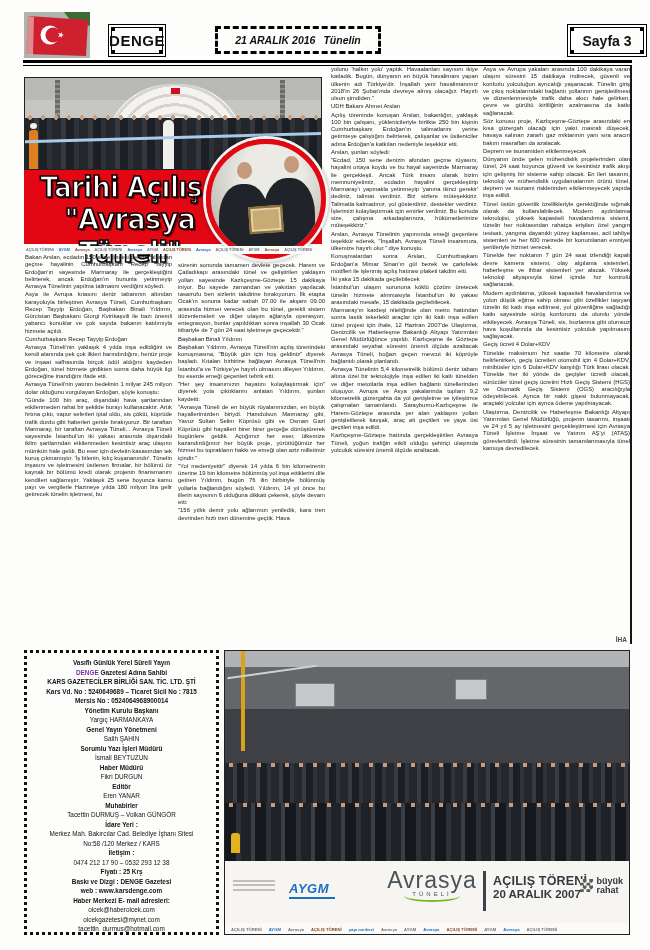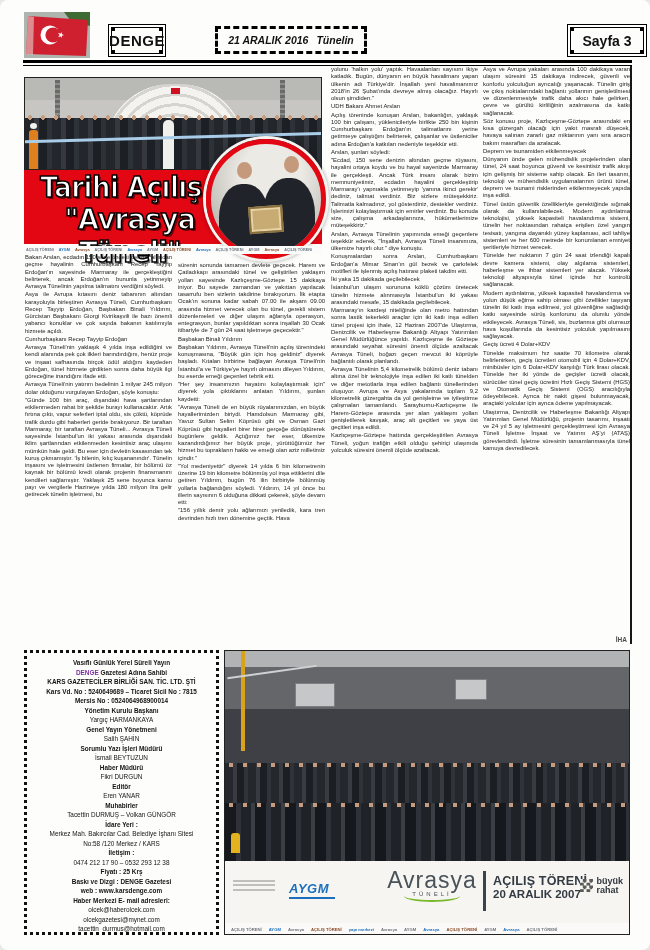--- a/index.html
+++ b/index.html
@@ -1,33 +1,33 @@
 <!DOCTYPE html>
 <html lang="tr"><head>
 <meta charset="utf-8">
 <style>
   html,body{margin:0;padding:0;background:#e8e8e6;}
   #page{position:relative;width:650px;height:950px;background:#fdfdfc;margin:0 auto;
-        font-family:"Liberation Sans",sans-serif;overflow:hidden;border-radius:8px;}
+        font-family:"Liberation Sans",sans-serif;overflow:hidden;}
   #page *{box-sizing:border-box;}
   .abs{position:absolute;}
 
   
   .flag-box{left:24px;top:12px;width:66px;height:46px;overflow:hidden;background:#b9bcb9;}
   .ornate-box{border:1px solid #000;display:flex;align-items:center;justify-content:center;
     box-shadow:inset 0 0 0 2px #fff, inset 0 0 0 3px #000;
     background-image:
       radial-gradient(circle 2.5px at 4px 4px,#000 97%,transparent),
       radial-gradient(circle 2.5px at calc(100% - 4px) 4px,#000 97%,transparent),
       radial-gradient(circle 2.5px at 4px calc(100% - 4px),#000 97%,transparent),
       radial-gradient(circle 2.5px at calc(100% - 4px) calc(100% - 4px),#000 97%,transparent);
     font-weight:bold;color:#111;}
   .masthead{left:108px;top:24px;width:58px;height:33px;font-size:15px;letter-spacing:.5px;}
   .pagebox{left:543px;top:24px;width:80px;height:33px;font-size:14px;margin-left:24px;}
-  .datebox{left:215px;top:26px;width:152px;height:28px;border:3px dashed #000;
+  .datebox{left:215px;top:26px;width:166px;height:28px;border:3px dashed #000;
     display:flex;align-items:center;justify-content:center;gap:8px;
     font-style:italic;font-weight:bold;font-size:10.5px;color:#111;}
   .rule-a{left:23px;top:60px;width:609px;height:3px;background:#000;}
   .rule-b{left:23px;top:65px;width:609px;height:1px;background:#000;}
   .right-rule{left:630px;top:66px;width:2px;height:578px;background:#161616;}
 
   
   .top-media{left:24px;top:77px;width:298px;height:177px;}
   .top-photo{left:0;top:0;width:298px;height:93px;border:1px solid #222;
     background:linear-gradient(#b9b9b6 0 22px,#c7c6c2 22px 48px,#a9a8a5 48px 93px);overflow:hidden;}

